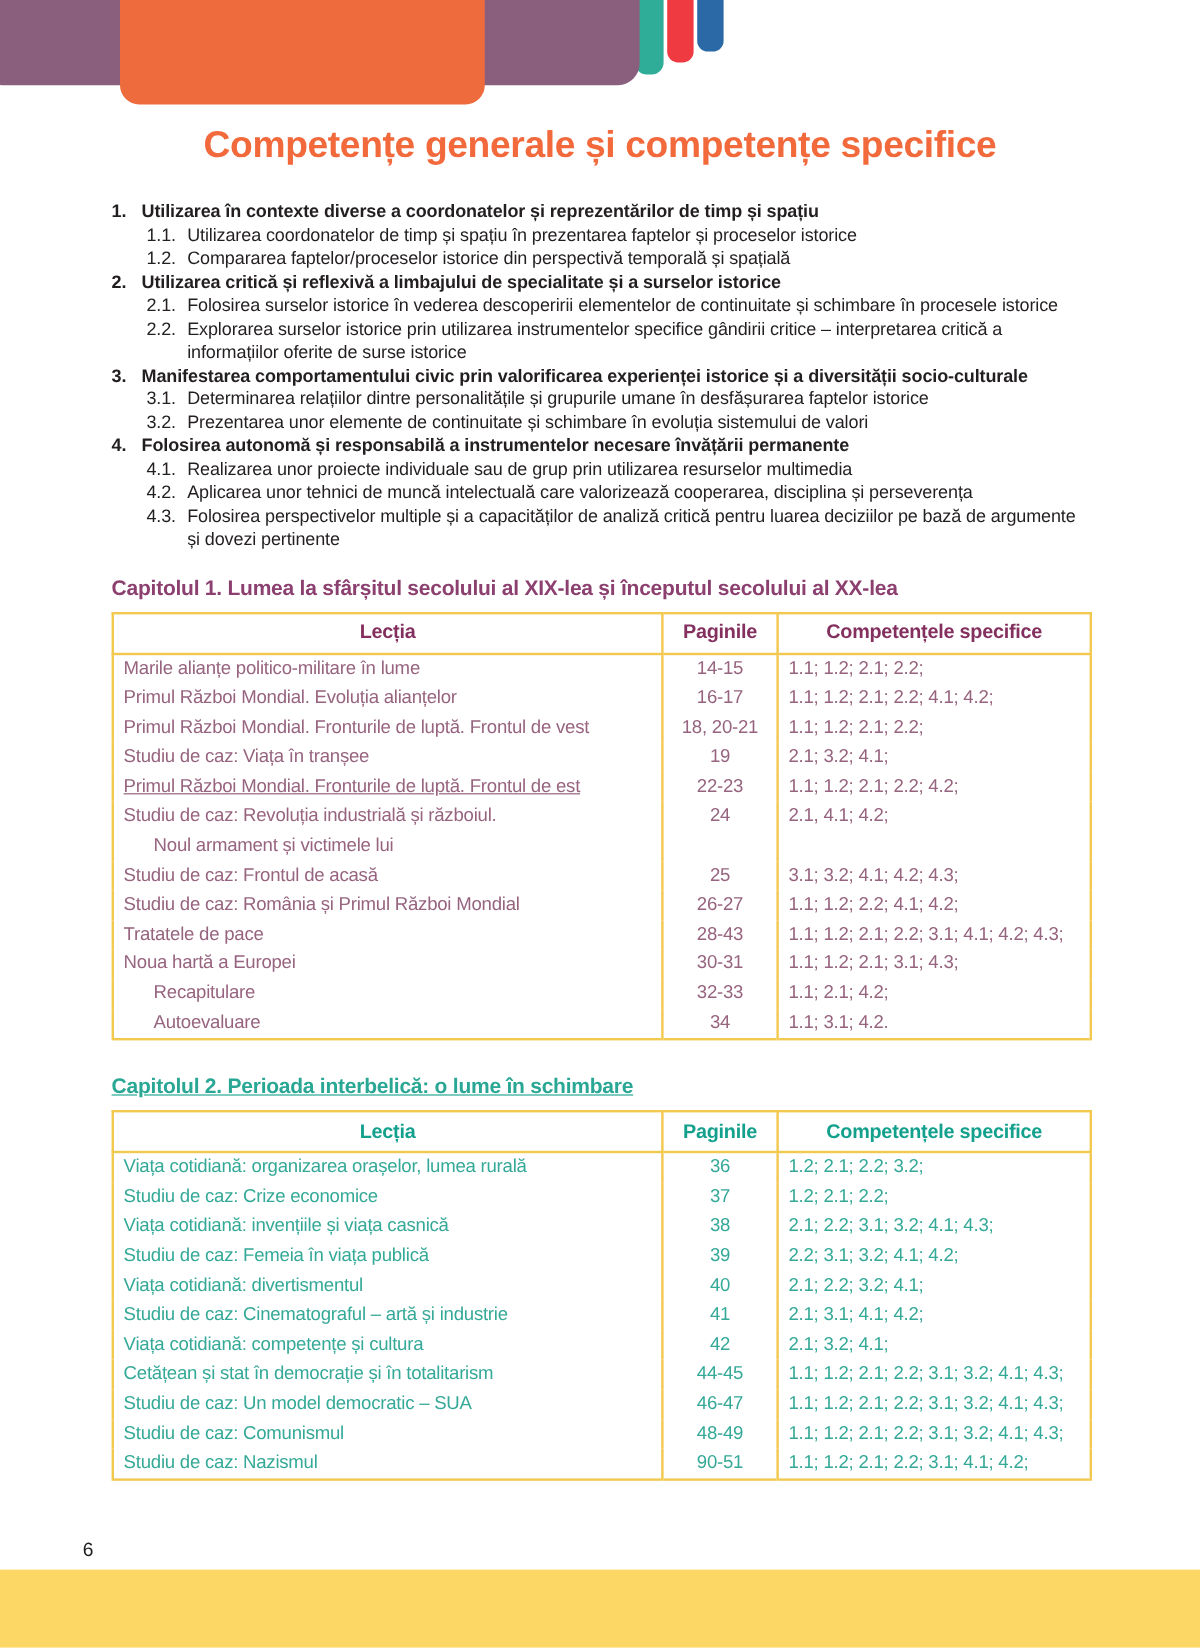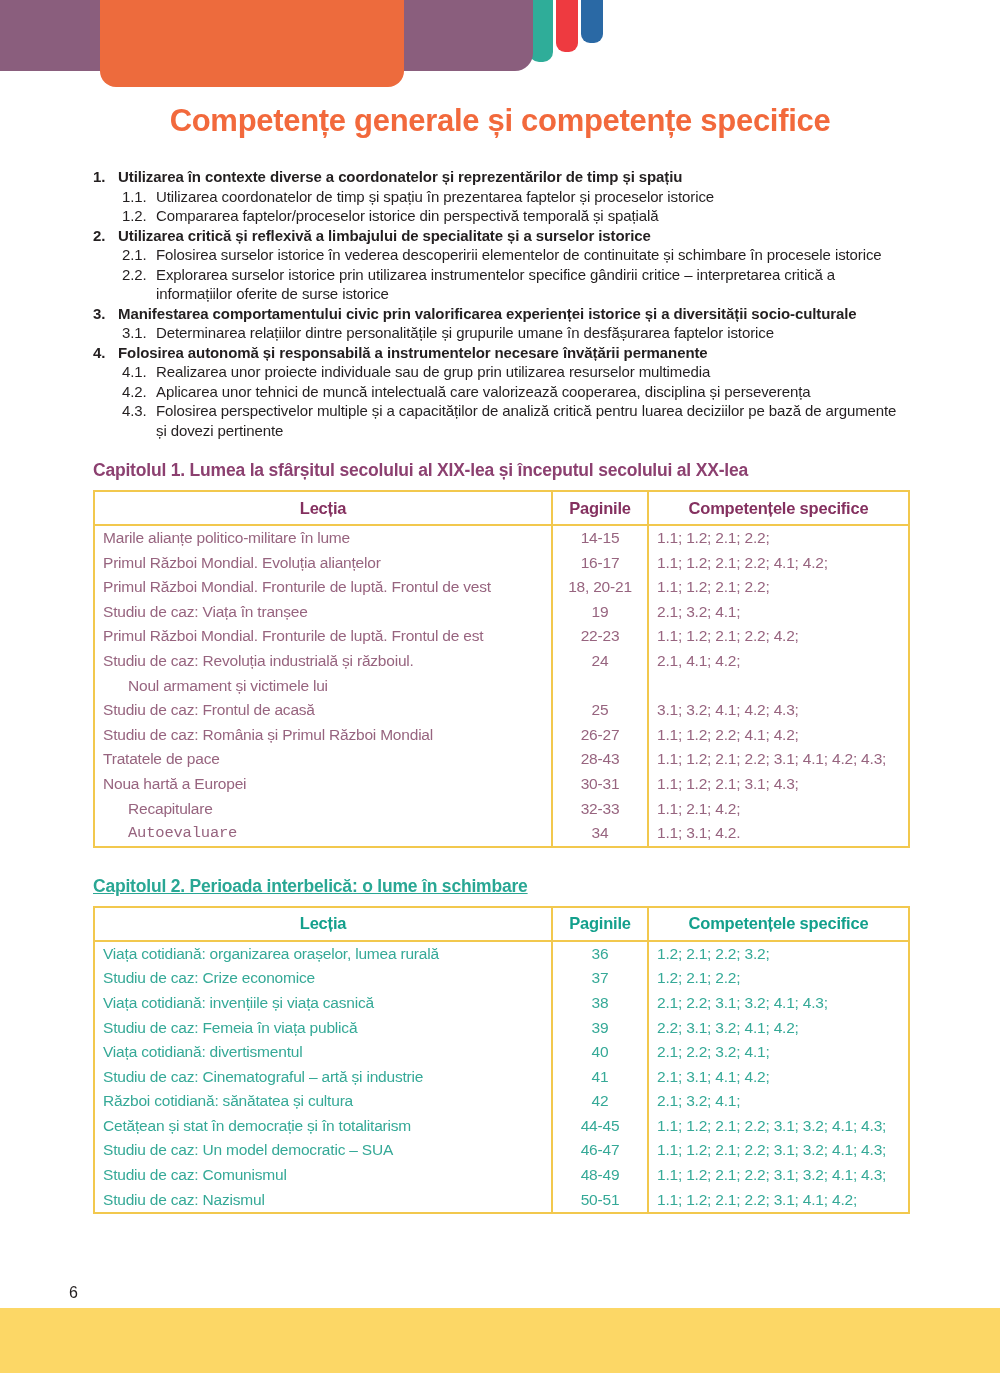--- a/index.html
+++ b/index.html
@@ -159,20 +159,24 @@
         <span class="txt">Explorarea surselor istorice prin utilizarea instrumentelor specifice gândirii critice  – interpretarea critică a informațiilor oferite de surse istorice</span>
       </div>
       <div class="comp-item main">
         <span class="num">3.</span>
         <span class="txt">Manifestarea comportamentului civic prin valorificarea experienței istorice și a diversității socio-culturale</span>
       </div>
       <div class="comp-item sub">
         <span class="num">3.1.</span>
         <span class="txt">Determinarea relațiilor dintre personalitățile și grupurile umane în desfășurarea faptelor istorice</span>
       </div>
+      <div class="comp-item sub">
+        <span class="num">3.2.</span>
+        <span class="txt">Prezentarea unor elemente de continuitate și schimbare în evoluția sistemului de valori</span>
+      </div>
       <div class="comp-item main">
         <span class="num">4.</span>
         <span class="txt">Folosirea autonomă și responsabilă a instrumentelor necesare învățării permanente</span>
       </div>
       <div class="comp-item sub">
         <span class="num">4.1.</span>
         <span class="txt">Realizarea unor proiecte individuale sau de grup prin utilizarea resurselor multimedia</span>
       </div>
       <div class="comp-item sub">
         <span class="num">4.2.</span>
@@ -217,21 +221,21 @@
             <td class="col2">1.1; 1.2; 2.1; 2.2;</td>
           </tr>
           <tr>
             <td class="col0" style="width: 448px;">
               <div class="lesson-line">Studiu de caz: Viața în tranșee</div>
             </td>
             <td class="col1" style="width: 86px;">19</td>
             <td class="col2">2.1; 3.2; 4.1;</td>
           </tr>
           <tr>
-            <td class="col0" style="width: 448px;">
+            <td class="col0" style="width: 448px; text-decoration: underline;">
               <div class="lesson-line">Primul Război Mondial. Fronturile de luptă. Frontul de est</div>
             </td>
             <td class="col1" style="width: 86px;">22-23</td>
             <td class="col2">1.1; 1.2; 2.1; 2.2; 4.2;</td>
           </tr>
           <tr>
             <td class="col0" style="width: 448px;">
               <div class="lesson-line">Studiu de caz: Revoluția industrială și războiul.</div>
               <div class="lesson-line lesson-cont">Noul armament și victimele lui</div>
             </td>
@@ -267,21 +271,21 @@
             <td class="col2">1.1; 1.2; 2.1; 3.1; 4.3;</td>
           </tr>
           <tr>
             <td class="col0 indent" style="width: 448px;">
               <div class="lesson-line">Recapitulare</div>
             </td>
             <td class="col1" style="width: 86px;">32-33</td>
             <td class="col2">1.1; 2.1; 4.2;</td>
           </tr>
           <tr>
-            <td class="col0 indent" style="width: 448px; font-family: Liberation Mono, monospace;">
+            <td class="col0 indent" style="width: 448px;">
               <div class="lesson-line">Autoevaluare</div>
             </td>
             <td class="col1" style="width: 86px;">34</td>
             <td class="col2">1.1; 3.1; 4.2.</td>
           </tr>
         </tbody>
     </table>
   </section>
 
   <section class="chapter chapter-2 theme-teal">
@@ -332,21 +336,21 @@
           </tr>
           <tr>
             <td class="col0" style="width: 448px;">
               <div class="lesson-line">Studiu de caz: Cinematograful – artă și industrie</div>
             </td>
             <td class="col1" style="width: 86px;">41</td>
             <td class="col2">2.1; 3.1; 4.1; 4.2;</td>
           </tr>
           <tr>
             <td class="col0" style="width: 448px;">
-              <div class="lesson-line">Război cotidiană: sănătatea și cultura</div>
+              <div class="lesson-line">Viața cotidiană: competențe și cultura</div>
             </td>
             <td class="col1" style="width: 86px;">42</td>
             <td class="col2">2.1; 3.2; 4.1;</td>
           </tr>
           <tr>
             <td class="col0" style="width: 448px; margin-top: 23px;">
               <div class="lesson-line">Cetățean și stat în democrație și în totalitarism</div>
             </td>
             <td class="col1" style="width: 86px;">44-45</td>
             <td class="col2">1.1; 1.2; 2.1; 2.2; 3.1; 3.2; 4.1; 4.3;</td>
@@ -362,21 +366,21 @@
             <td class="col0" style="width: 448px;">
               <div class="lesson-line">Studiu de caz: Comunismul</div>
             </td>
             <td class="col1" style="width: 86px;">48-49</td>
             <td class="col2">1.1; 1.2; 2.1; 2.2; 3.1; 3.2; 4.1; 4.3;</td>
           </tr>
           <tr>
             <td class="col0" style="width: 448px;">
               <div class="lesson-line">Studiu de caz: Nazismul</div>
             </td>
-            <td class="col1" style="width: 86px;">50-51</td>
+            <td class="col1" style="width: 86px;">90-51</td>
             <td class="col2">1.1; 1.2; 2.1; 2.2; 3.1; 4.1; 4.2;</td>
           </tr>
         </tbody>
     </table>
   </section>
 
 </div>
 
 <div class="page-number">6</div>
 <div class="bottom-bar"></div>

